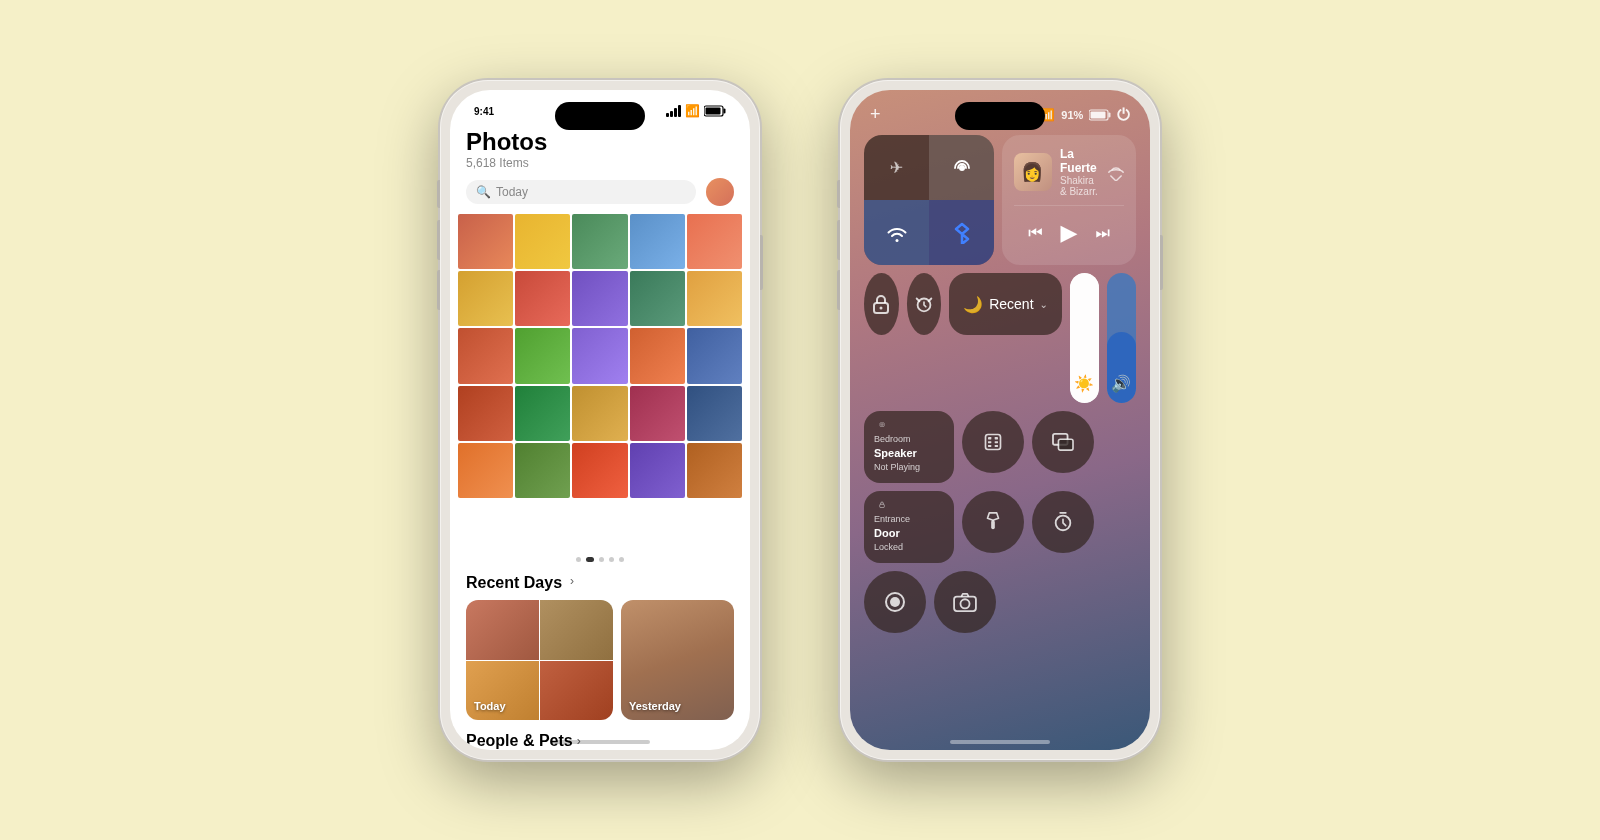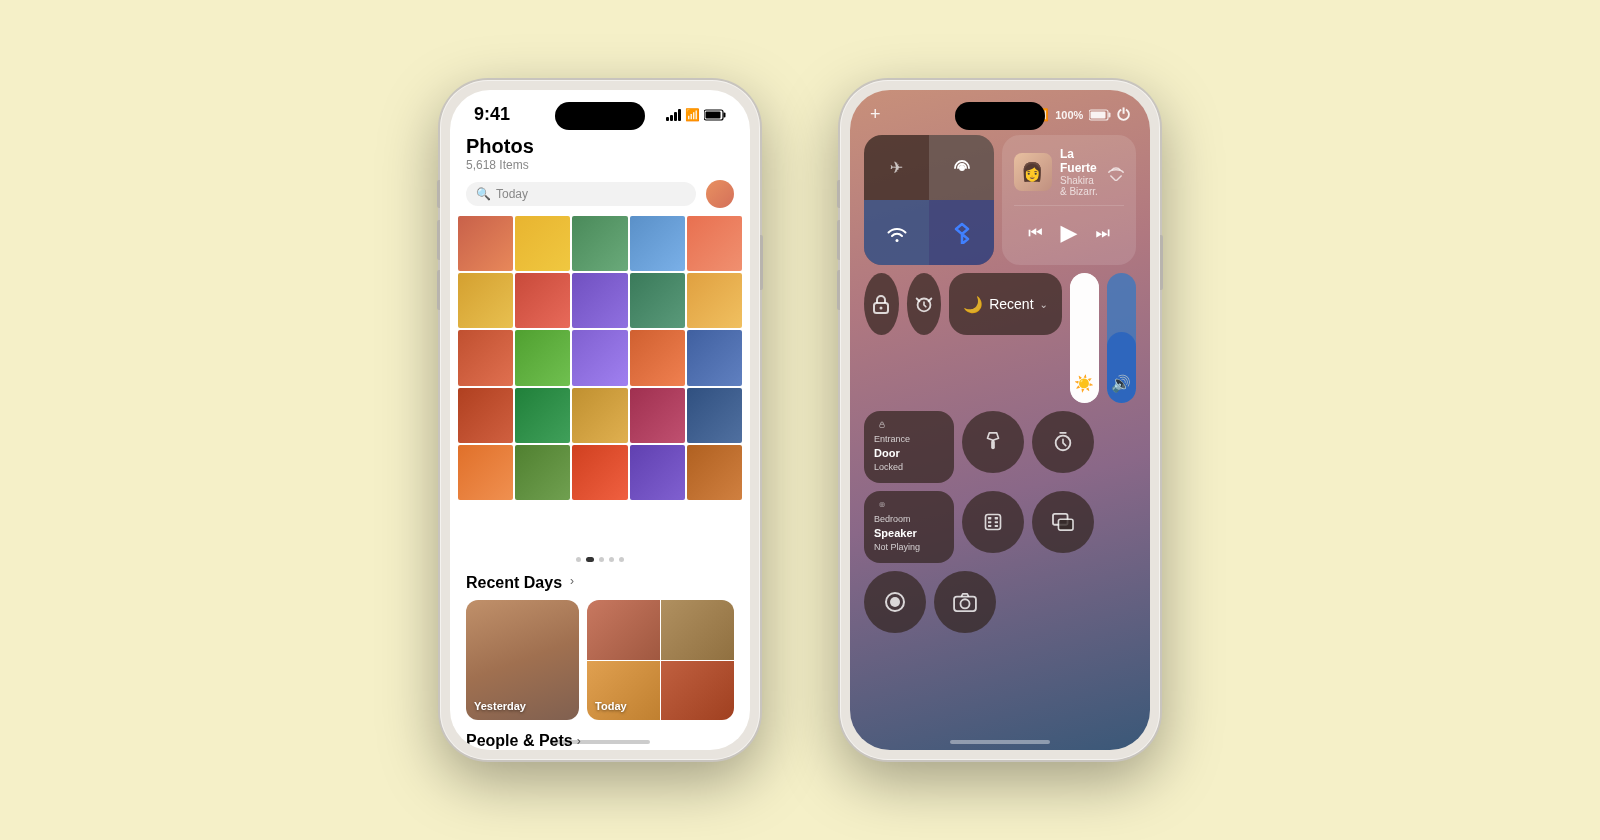--- a/index.html
+++ b/index.html
@@ -102,30 +102,30 @@
       display: flex;
       justify-content: space-between;
       align-items: center;
       padding: 14px 24px 4px;
       font-size: 11px;
       font-weight: 600;
       color: #000;
       flex-shrink: 0;
     }
 
-    .status-time { font-size: 18px; font-weight: 700; }
+    .status-time { font-size: 10px; font-weight: 700; }
     .status-icons { display: flex; gap: 4px; align-items: center; }
 
     .photos-header {
       padding: 6px 16px 8px;
       flex-shrink: 0;
     }
 
     .photos-title {
-      font-size: 20px;
+      font-size: 24px;
       font-weight: 800;
       color: #000;
     }
 
     .photos-subtitle {
       font-size: 12px;
       color: #888;
     }
 
     .photos-toolbar {
@@ -598,32 +598,32 @@
         <div class="dot"></div>
         <div class="dot"></div>
       </div>
 
       <div class="section-header">
         <span class="section-title">Recent Days</span>
         <span class="chevron-icon">›</span>
       </div>
 
       <div class="recent-days-grid">
-        <div class="day-card">
-          <div class="day-card-single" style="background:linear-gradient(160deg,#c0906a,#a07050,#806050);"></div>
-          <div class="day-label">Yesterday</div>
-        </div>
         <div class="day-card" style="flex:1.3;">
           <div class="day-card-inner">
             <div style="background:linear-gradient(135deg,#c87860,#a05840);"></div>
             <div style="background:linear-gradient(135deg,#b09060,#907040);"></div>
             <div style="background:linear-gradient(135deg,#e0a050,#c08030);"></div>
             <div style="background:linear-gradient(135deg,#c06040,#a04020);"></div>
           </div>
           <div class="day-label">Today</div>
+        </div>
+        <div class="day-card">
+          <div class="day-card-single" style="background:linear-gradient(160deg,#c0906a,#a07050,#806050);"></div>
+          <div class="day-label">Yesterday</div>
         </div>
       </div>
 
       <div class="people-header">
         <span class="section-title">People &amp; Pets</span>
         <span class="chevron-icon">›</span>
       </div>
 
       <div class="home-bar home-bar-dark"></div>
     </div>
@@ -644,21 +644,21 @@
       <div class="cc-status-bar">
         <span class="cc-plus">+</span>
         <div class="cc-status-right">
           <div class="signal-bars">
             <div class="signal-bar" style="height:4px;background:rgba(255,255,255,0.8)"></div>
             <div class="signal-bar" style="height:6px;background:rgba(255,255,255,0.8)"></div>
             <div class="signal-bar" style="height:9px;background:rgba(255,255,255,0.8)"></div>
             <div class="signal-bar" style="height:12px;background:rgba(255,255,255,0.8)"></div>
           </div>
           <span style="color:rgba(255,255,255,0.9);font-size:12px;">📶</span>
-          <span style="font-size:11px;color:rgba(255,255,255,0.9);font-weight:600;">100%</span>
+          <span style="font-size:11px;color:rgba(255,255,255,0.9);font-weight:600;">91%</span>
           <svg width="22" height="12" viewBox="0 0 22 12">
             <rect x="0" y="1" width="19" height="10" rx="2" fill="none" stroke="rgba(255,255,255,0.8)" stroke-width="1.2"></rect>
             <rect x="19.5" y="3.5" width="2" height="5" rx="1" fill="rgba(255,255,255,0.8)"></rect>
             <rect x="1.5" y="2.5" width="15" height="7" rx="1" fill="rgba(255,255,255,0.9)"></rect>
           </svg>
           <span class="cc-power">⏻</span>
         </div>
       </div>
 
       <div class="cc-content">
@@ -746,47 +746,20 @@
           </div>
 
           <div class="slider-tile volume-tile" style="height:130px;width:52px;position:relative;overflow:hidden;">
             <div style="position:absolute;bottom:0;left:0;right:0;height:55%;background:rgba(40,100,190,0.85);border-radius:18px;"></div>
             <span class="slider-icon" style="position:absolute;bottom:10px;font-size:16px;color:#fff;">🔊</span>
           </div>
         </div>
 
         <div class="cc-row">
           <div class="cc-rect-tile cc-rect-sm" style="width:90px;">
-            <svg width="16" height="18" viewBox="0 0 20 22" style="margin-bottom:4px;">
-              <rect x="3" y="10" width="14" height="10" rx="2.5" fill="none" stroke="rgba(255,255,255,0.7)" stroke-width="2"></rect>
-              <path d="M6 10 V7 a4 4 0 0 1 8 0 V10" fill="none" stroke="rgba(255,255,255,0.7)" stroke-width="2"></path>
-            </svg>
-            <span class="tile-label-sm">Entrance</span>
-            <span class="tile-label-bold">Door</span>
-            <span class="tile-label-sm">Locked</span>
-          </div>
-
-          <div class="cc-sm-tile">
-            <svg width="18" height="22" viewBox="0 0 18 24">
-              <path d="M5 2 L13 2 L15 8 L9 10 L3 8 Z" fill="none" stroke="rgba(255,255,255,0.8)" stroke-width="1.8" stroke-linejoin="round"></path>
-              <rect x="7" y="10" width="4" height="10" rx="2" fill="rgba(255,255,255,0.8)"></rect>
-            </svg>
-          </div>
-
-          <div class="cc-sm-tile">
-            <svg width="22" height="22" viewBox="0 0 24 24">
-              <circle cx="12" cy="13" r="8" fill="none" stroke="rgba(255,255,255,0.8)" stroke-width="2"></circle>
-              <path d="M12 9 L12 13 L15 16" fill="none" stroke="rgba(255,255,255,0.8)" stroke-width="1.8" stroke-linecap="round"></path>
-              <path d="M9 2 L15 2" fill="none" stroke="rgba(255,255,255,0.8)" stroke-width="2" stroke-linecap="round"></path>
-            </svg>
-          </div>
-        </div>
-
-        <div class="cc-row">
-          <div class="cc-rect-tile cc-rect-sm" style="width:90px;">
             <svg width="18" height="18" viewBox="0 0 24 24" style="margin-bottom:4px;">
               <rect x="2" y="6" width="14" height="12" rx="2" fill="none" stroke="rgba(255,255,255,0.7)" stroke-width="1.8"></rect>
               <circle cx="9" cy="12" r="3" fill="none" stroke="rgba(255,255,255,0.7)" stroke-width="1.5"></circle>
               <circle cx="9" cy="12" r="1" fill="rgba(255,255,255,0.7)"></circle>
             </svg>
             <span class="tile-label-sm">Bedroom</span>
             <span class="tile-label-bold">Speaker</span>
             <span class="tile-label-sm">Not Playing</span>
           </div>
 
@@ -804,20 +777,47 @@
 
           <div class="cc-sm-tile">
             <svg width="22" height="20" viewBox="0 0 24 22">
               <rect x="1" y="2" width="16" height="12" rx="2" fill="none" stroke="rgba(255,255,255,0.8)" stroke-width="2"></rect>
               <rect x="7" y="8" width="16" height="12" rx="2" fill="rgba(50,40,38,0.8)" stroke="rgba(255,255,255,0.8)" stroke-width="1.8"></rect>
             </svg>
           </div>
         </div>
 
         <div class="cc-row">
+          <div class="cc-rect-tile cc-rect-sm" style="width:90px;">
+            <svg width="16" height="18" viewBox="0 0 20 22" style="margin-bottom:4px;">
+              <rect x="3" y="10" width="14" height="10" rx="2.5" fill="none" stroke="rgba(255,255,255,0.7)" stroke-width="2"></rect>
+              <path d="M6 10 V7 a4 4 0 0 1 8 0 V10" fill="none" stroke="rgba(255,255,255,0.7)" stroke-width="2"></path>
+            </svg>
+            <span class="tile-label-sm">Entrance</span>
+            <span class="tile-label-bold">Door</span>
+            <span class="tile-label-sm">Locked</span>
+          </div>
+
+          <div class="cc-sm-tile">
+            <svg width="18" height="22" viewBox="0 0 18 24">
+              <path d="M5 2 L13 2 L15 8 L9 10 L3 8 Z" fill="none" stroke="rgba(255,255,255,0.8)" stroke-width="1.8" stroke-linejoin="round"></path>
+              <rect x="7" y="10" width="4" height="10" rx="2" fill="rgba(255,255,255,0.8)"></rect>
+            </svg>
+          </div>
+
+          <div class="cc-sm-tile">
+            <svg width="22" height="22" viewBox="0 0 24 24">
+              <circle cx="12" cy="13" r="8" fill="none" stroke="rgba(255,255,255,0.8)" stroke-width="2"></circle>
+              <path d="M12 9 L12 13 L15 16" fill="none" stroke="rgba(255,255,255,0.8)" stroke-width="1.8" stroke-linecap="round"></path>
+              <path d="M9 2 L15 2" fill="none" stroke="rgba(255,255,255,0.8)" stroke-width="2" stroke-linecap="round"></path>
+            </svg>
+          </div>
+        </div>
+
+        <div class="cc-row">
           <div class="cc-sm-tile">
             <div style="width:20px;height:20px;border-radius:50%;border:2.5px solid rgba(255,255,255,0.8);display:flex;align-items:center;justify-content:center;">
               <div style="width:10px;height:10px;border-radius:50%;background:rgba(255,255,255,0.8);"></div>
             </div>
           </div>
 
           <div class="cc-sm-tile">
             <svg width="24" height="20" viewBox="0 0 26 22">
               <rect x="1" y="5" width="24" height="16" rx="3" fill="none" stroke="rgba(255,255,255,0.8)" stroke-width="2"></rect>
               <circle cx="13" cy="13" r="5" fill="none" stroke="rgba(255,255,255,0.8)" stroke-width="2"></circle>

